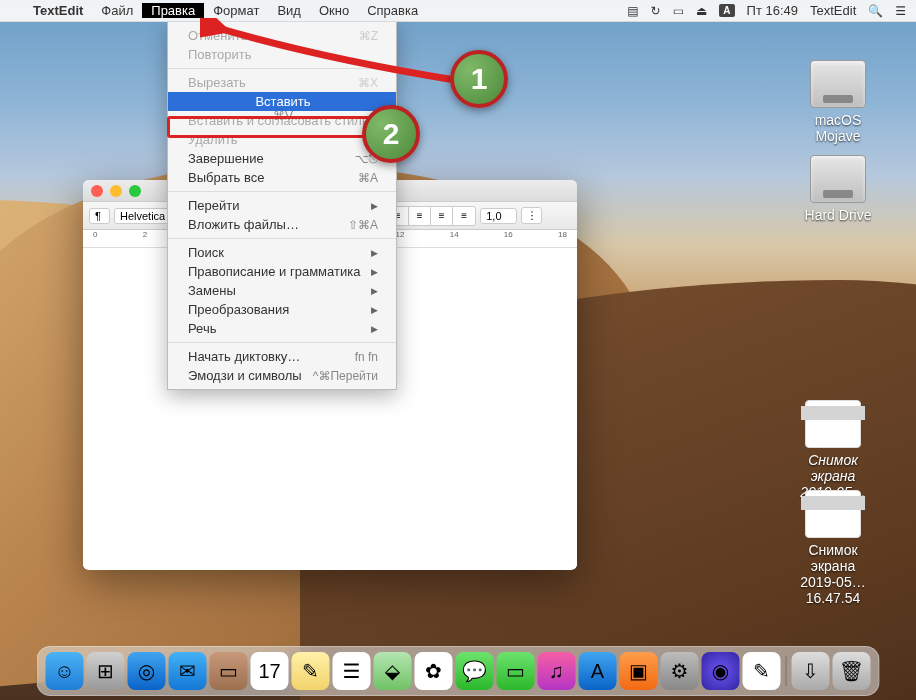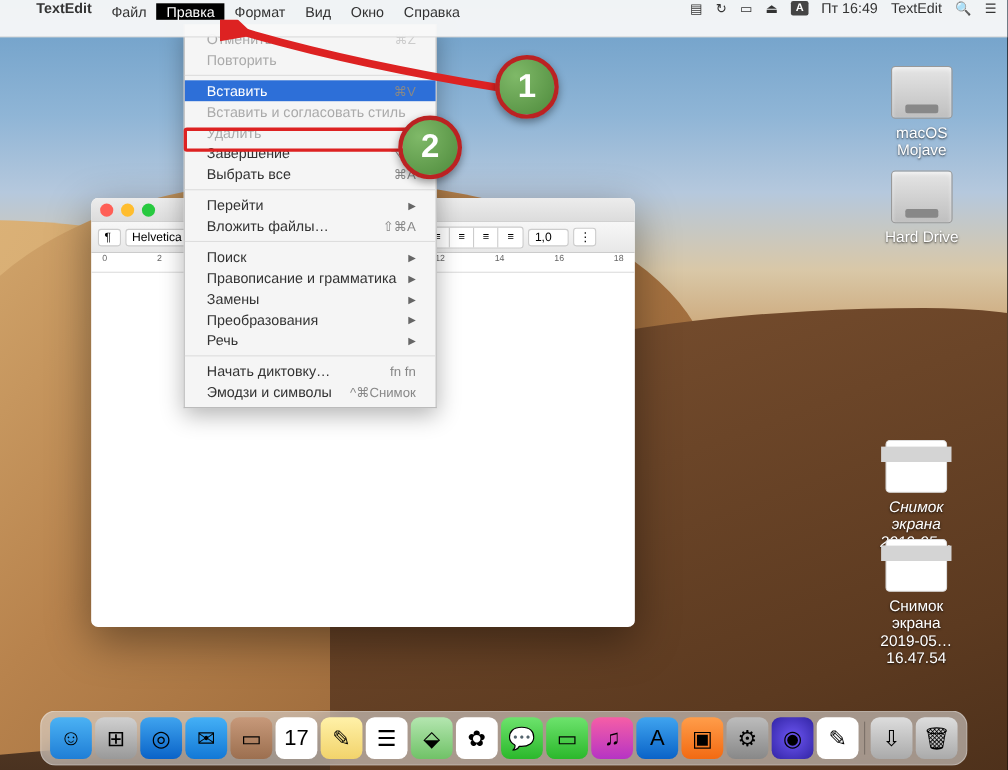--- a/index.html
+++ b/index.html
@@ -8,34 +8,34 @@
 .desktop {
   position: absolute; inset: 0;
   background: linear-gradient(180deg, #6b9dc7 0%, #8fb5d6 15%, #b5c8dd 25%, #d9c8a8 35%, #c9a06e 45%, #9c6f42 60%, #6b4a2e 80%, #4a3220 100%);
   overflow: hidden;
 }
 .dune1 { position: absolute; top: 160px; left: -50px; width: 700px; height: 500px; background: linear-gradient(135deg, #d4a96f 0%, #b8834d 40%, #8b5a2f 100%); border-radius: 50% 80% 0 0 / 40% 60% 0 0; transform: skewY(-5deg); }
 .dune2 { position: absolute; top: 280px; left: 300px; width: 900px; height: 500px; background: linear-gradient(160deg, #7a5030 0%, #5c3a20 60%, #3d2615 100%); border-radius: 60% 40% 0 0 / 30% 40% 0 0; }
 .dune3 { position: absolute; top: 200px; left: -200px; width: 600px; height: 400px; background: linear-gradient(120deg, #e0b87e 0%, #c99a5f 100%); border-radius: 0 70% 0 0 / 0 50% 0 0; }
 
 
-.menubar { position: absolute; top: 0; left: 0; right: 0; height: 34px; background: rgba(248,248,248,0.95); display: flex; align-items: flex-start; font-size: 13px; color: #333; z-index: 100; border-bottom: 1px solid rgba(0,0,0,0.1); }
+.menubar { position: absolute; top: 0; left: 0; right: 0; height: 22px; background: rgba(248,248,248,0.95); display: flex; align-items: center; font-size: 13px; color: #333; z-index: 100; border-bottom: 1px solid rgba(0,0,0,0.1); }
 .menubar .apple { padding: 0 12px; font-size: 14px; }
 .menubar .app-name { font-weight: 600; padding: 0 9px; }
 .menubar .menu-item { padding: 0 9px; height: 22px; line-height: 22px; cursor: default; }
 .menubar .menu-item.active { background: #000000; color: #fff; }
 .menubar .right { margin-left: auto; display: flex; align-items: center; padding-right: 10px; gap: 12px; }
 .menubar .status-icon { font-size: 12px; }
 .menubar .lang { background: #444; color: #fff; padding: 1px 4px; border-radius: 2px; font-size: 10px; font-weight: 600; }
 
 
 .dropdown { position: absolute; top: 22px; left: 167px; width: 230px; background: #f5f5f5; border: 1px solid #bbb; border-top: none; box-shadow: 0 6px 20px rgba(0,0,0,0.3); z-index: 99; font-size: 13px; padding: 4px 0; }
 .dropdown .item { display: flex; align-items: center; justify-content: space-between; padding: 2px 18px 2px 20px; color: #333; height: 19px; }
 .dropdown .item.disabled { color: #aaa; }
-.dropdown .item.highlighted { background: #2d6fd8; color: #fff; }
+.dropdown .item.highlighted { background: #2d6fd8; color: #fff; flex-direction: column; }
 .dropdown .sep { height: 1px; background: #ddd; margin: 4px 0; }
 .dropdown .shortcut { font-size: 12px; color: #888; }
 .dropdown .item.disabled .shortcut { color: #ccc; }
 .dropdown .submenu::after { content: '▶'; font-size: 9px; color: #666; }
 
 
 .textedit-window { position: absolute; top: 180px; left: 83px; width: 494px; height: 390px; background: #fff; border-radius: 6px; box-shadow: 0 12px 40px rgba(0,0,0,0.4); z-index: 50; overflow: hidden; }
 .window-titlebar { height: 22px; background: linear-gradient(#ececec, #dcdcdc); display: flex; align-items: center; padding: 0 8px; border-bottom: 1px solid #ccc; }
 .traffic { display: flex; gap: 7px; }
 .traffic span { width: 12px; height: 12px; border-radius: 50%; }
@@ -95,20 +95,24 @@
 
 <div class="dropdown" id="dropdown">
     <div class="item disabled">
       <span>Отменить</span>
       <span class="shortcut">⌘Z</span>
     </div>
     <div class="item disabled">
       <span>Повторить</span>
     </div>
     <div class="sep"></div>
+    <div class="item disabled">
+      <span>Вырезать</span>
+      <span class="shortcut">⌘X</span>
+    </div>
     <div class="item highlighted">
       <span>Вставить</span>
       <span class="shortcut">⌘V</span>
     </div>
     <div class="item disabled">
       <span>Вставить и согласовать стиль</span>
     </div>
     <div class="item disabled">
       <span>Удалить</span>
     </div>
@@ -144,21 +148,21 @@
     <div class="item submenu">
       <span>Речь</span>
     </div>
     <div class="sep"></div>
     <div class="item">
       <span>Начать диктовку…</span>
       <span class="shortcut">fn fn</span>
     </div>
     <div class="item">
       <span>Эмодзи и символы</span>
-      <span class="shortcut">^⌘Снимок</span>
+      <span class="shortcut">^⌘Перейти</span>
     </div>
   </div>
 
 <div class="textedit-window">
   <div class="window-titlebar">
     <div class="traffic">
       <span class="tl-close"></span>
       <span class="tl-min"></span>
       <span class="tl-max"></span>
     </div>

